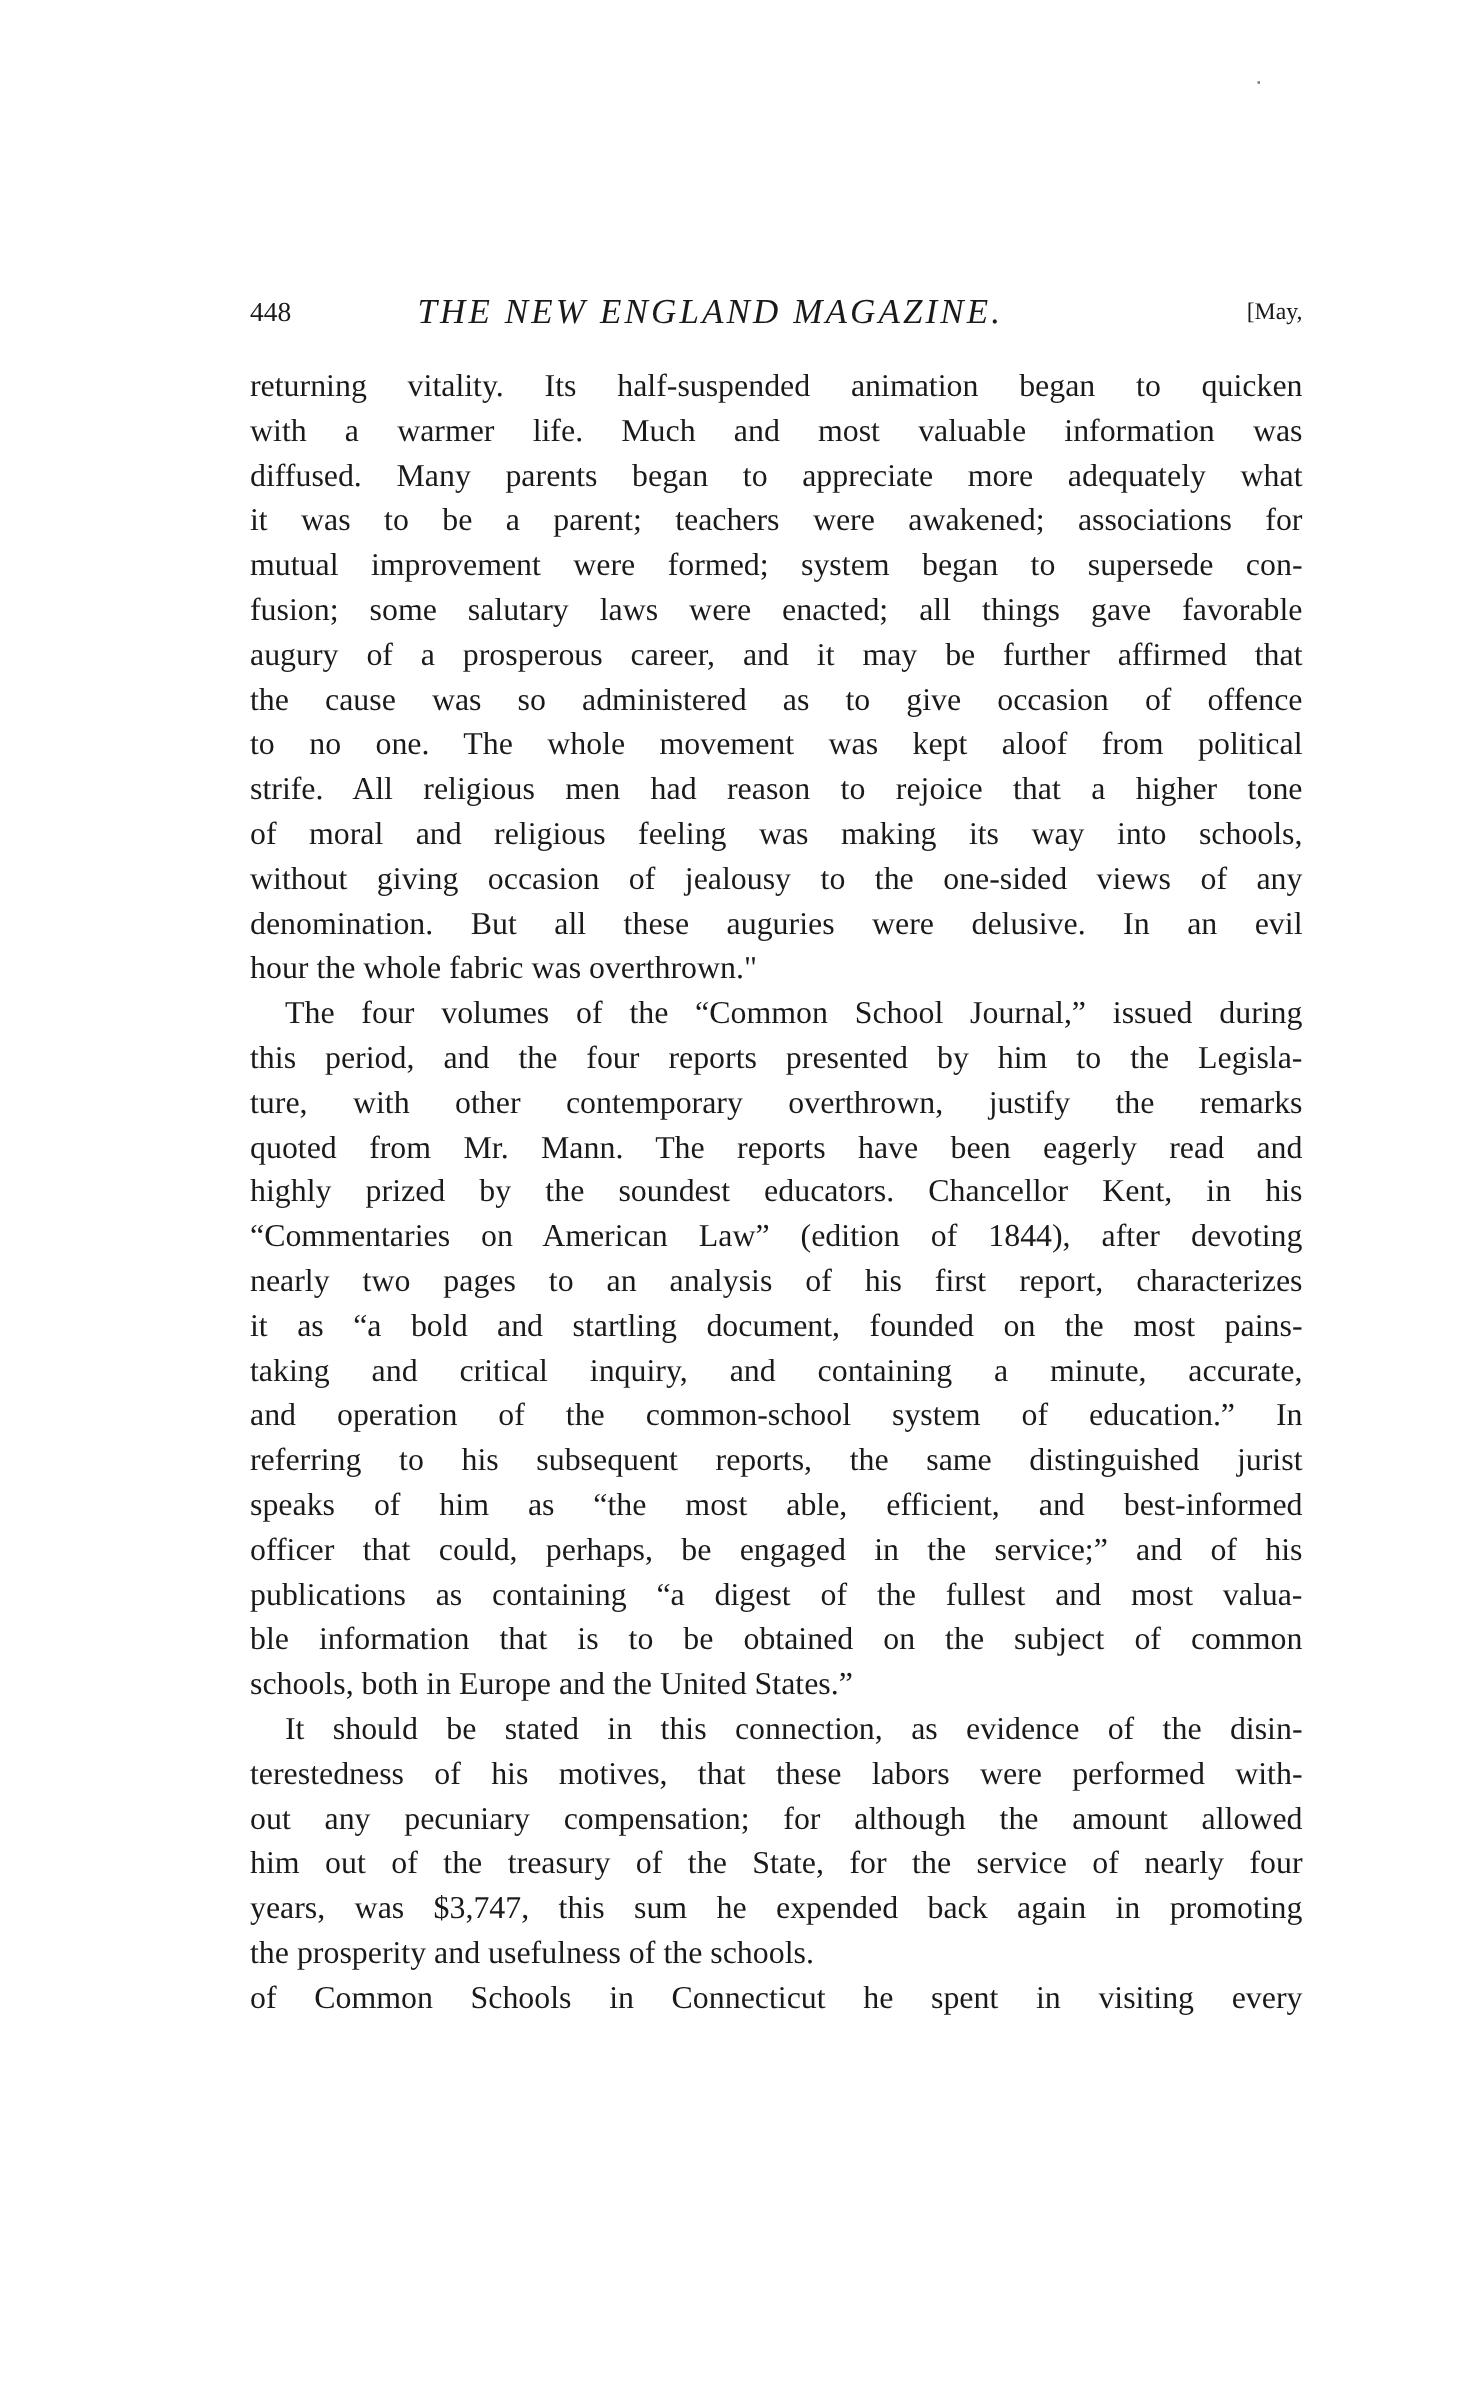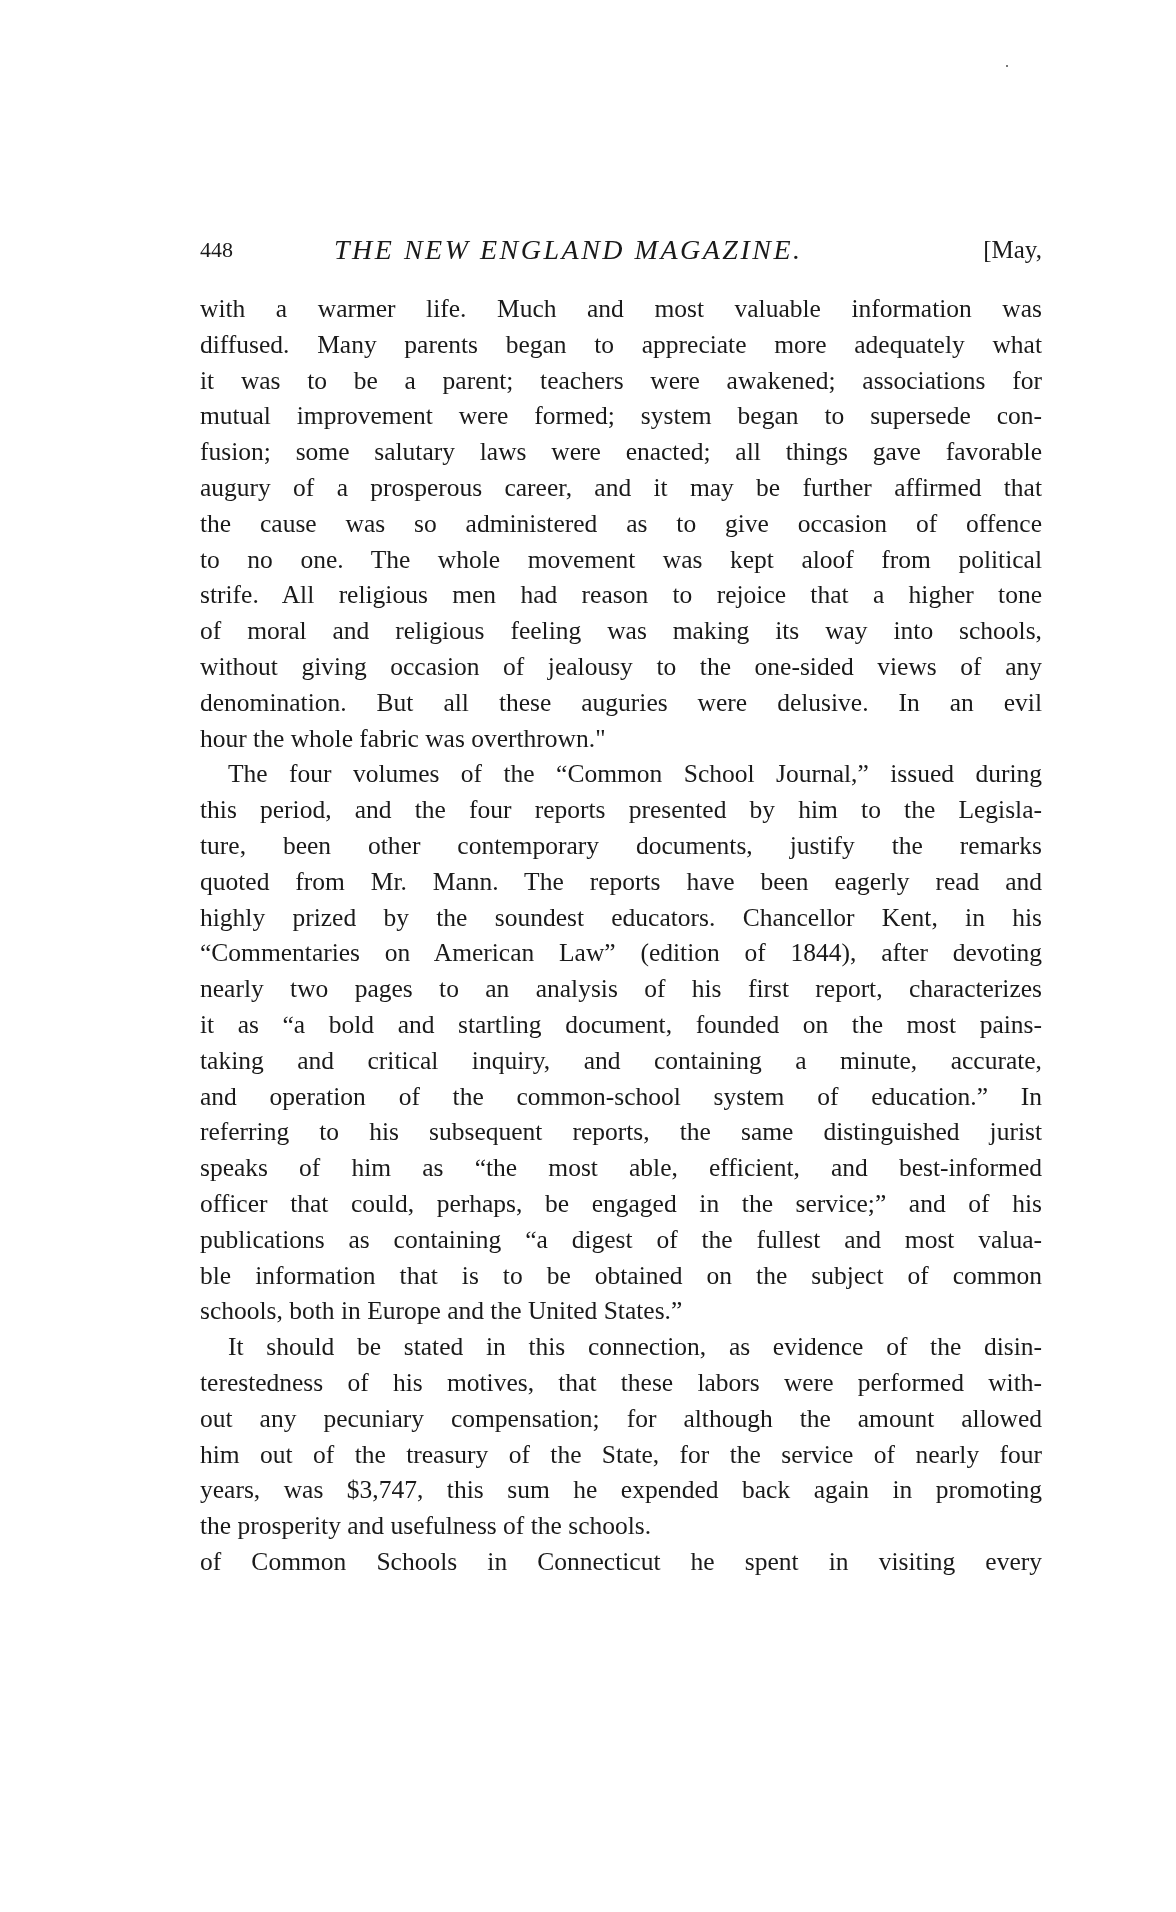--- a/index.html
+++ b/index.html
@@ -44,21 +44,21 @@
       left: 134px;
       top: 0;
       font-style: italic;
       letter-spacing: 2.5px;
       font-size: 28px;
     }
     .running-head .issue-month {
       position: absolute;
       right: 0;
       top: 0;
-      font-size: 25px;
+      font-size: 19px;
       margin-left: 44px;
     }
     .text-column {
       position: absolute;
       left: 200px;
       top: 291px;
       width: 842px;
     }
     .line {
       display: block;
@@ -83,39 +83,40 @@
 
 <div class="running-head">
   <span class="page-number">448</span>
   <span class="magazine-title">THE NEW ENGLAND MAGAZINE.</span>
   <span class="issue-month">[May,</span>
 </div>
 
 <div class="text-column">
 
   <div>
+    <span class="line">returning vitality.  Its half-suspended animation began to quicken</span>
     <span class="line">with a warmer life.  Much and most valuable information was</span>
     <span class="line">diffused.  Many parents began to appreciate more adequately what</span>
     <span class="line">it was to be a parent; teachers were awakened; associations for</span>
     <span class="line">mutual improvement were formed; system began to supersede con-</span>
     <span class="line">fusion; some salutary laws were enacted; all things gave favorable</span>
     <span class="line">augury of a prosperous career, and it may be further affirmed that</span>
     <span class="line">the cause was so administered as to give occasion of offence</span>
     <span class="line">to no one.  The whole movement was kept aloof from political</span>
     <span class="line">strife.  All religious men had reason to rejoice that a higher tone</span>
     <span class="line">of moral and religious feeling was making its way into schools,</span>
     <span class="line">without giving occasion of jealousy to the one-sided views of any</span>
     <span class="line">denomination.  But all these auguries were delusive.  In an evil</span>
     <span class="line last">hour the whole fabric was overthrown."</span>
   </div>
 
   <div>
     <span class="line indent">The four volumes of the “Common School Journal,” issued during</span>
     <span class="line">this period, and the four reports presented by him to the Legisla-</span>
-    <span class="line">ture, been other contemporary documents, justify the remarks</span>
+    <span class="line">ture, with other contemporary overthrown, justify the remarks</span>
     <span class="line">quoted from Mr. Mann.  The reports have been eagerly read and</span>
     <span class="line">highly prized by the soundest educators.  Chancellor Kent, in his</span>
     <span class="line">“Commentaries on American Law” (edition of 1844), after devoting</span>
     <span class="line">nearly two pages to an analysis of his first report, characterizes</span>
     <span class="line">it as “a bold and startling document, founded on the most pains-</span>
     <span class="line">taking and critical inquiry, and containing a minute, accurate,</span>
     <span class="line">and operation of the common-school system of education.”  In</span>
     <span class="line">referring to his subsequent reports, the same distinguished jurist</span>
     <span class="line">speaks of him as “the most able, efficient, and best-informed</span>
     <span class="line">officer that could, perhaps, be engaged in the service;” and of his</span>

